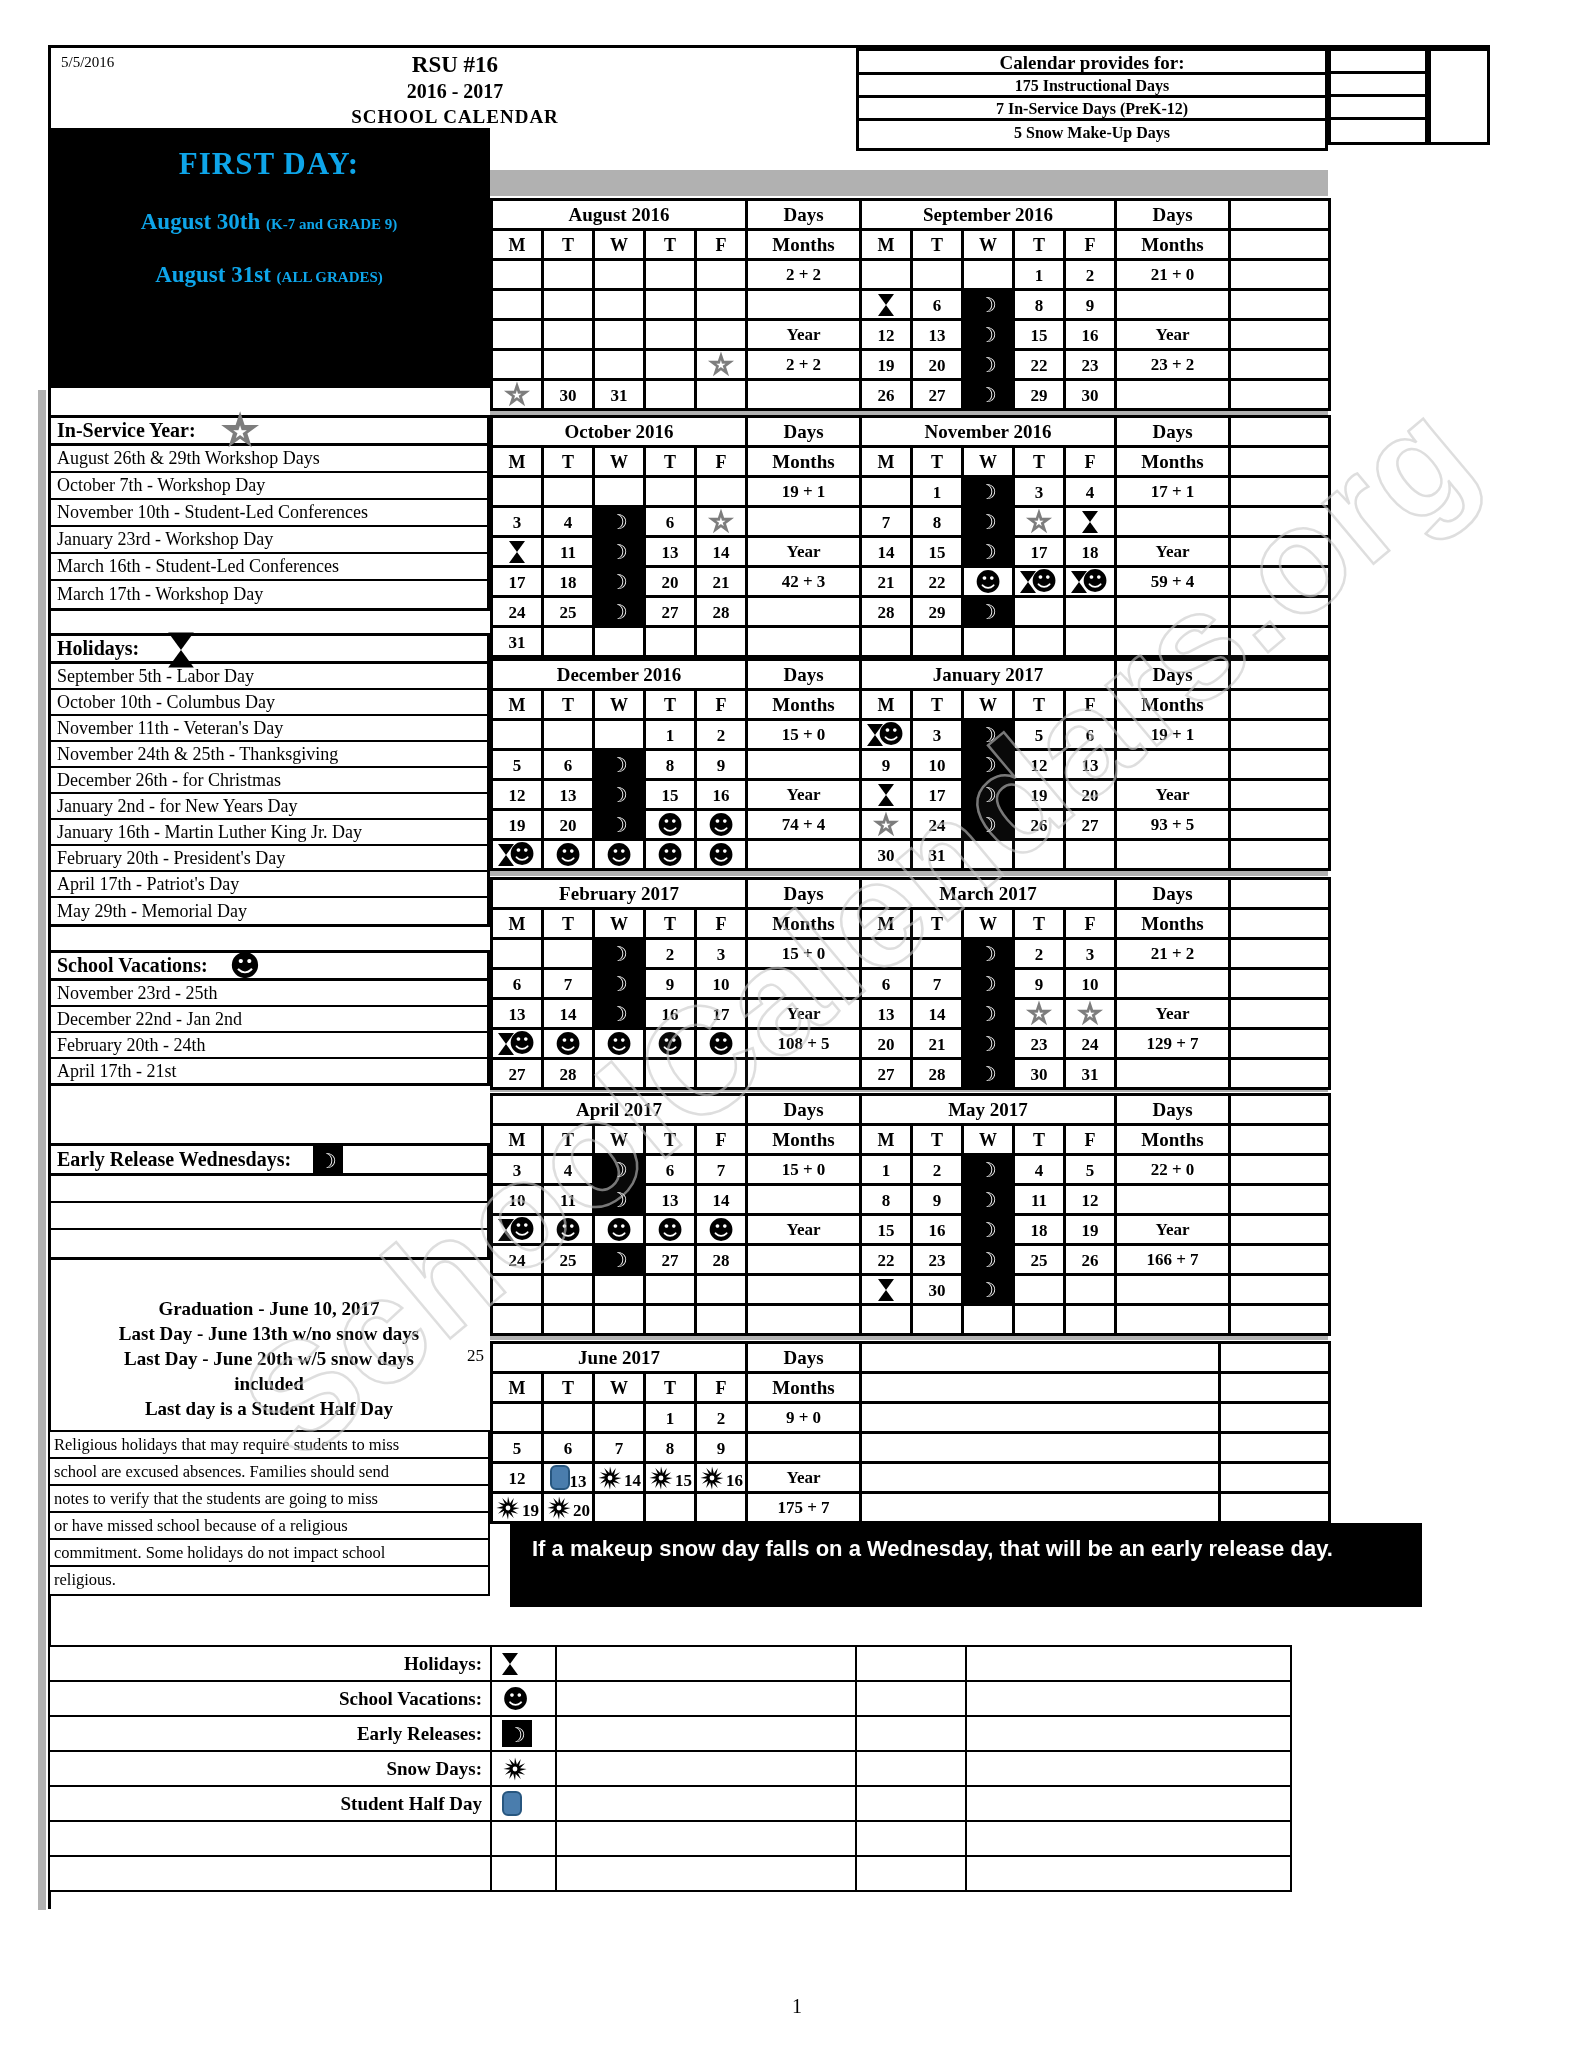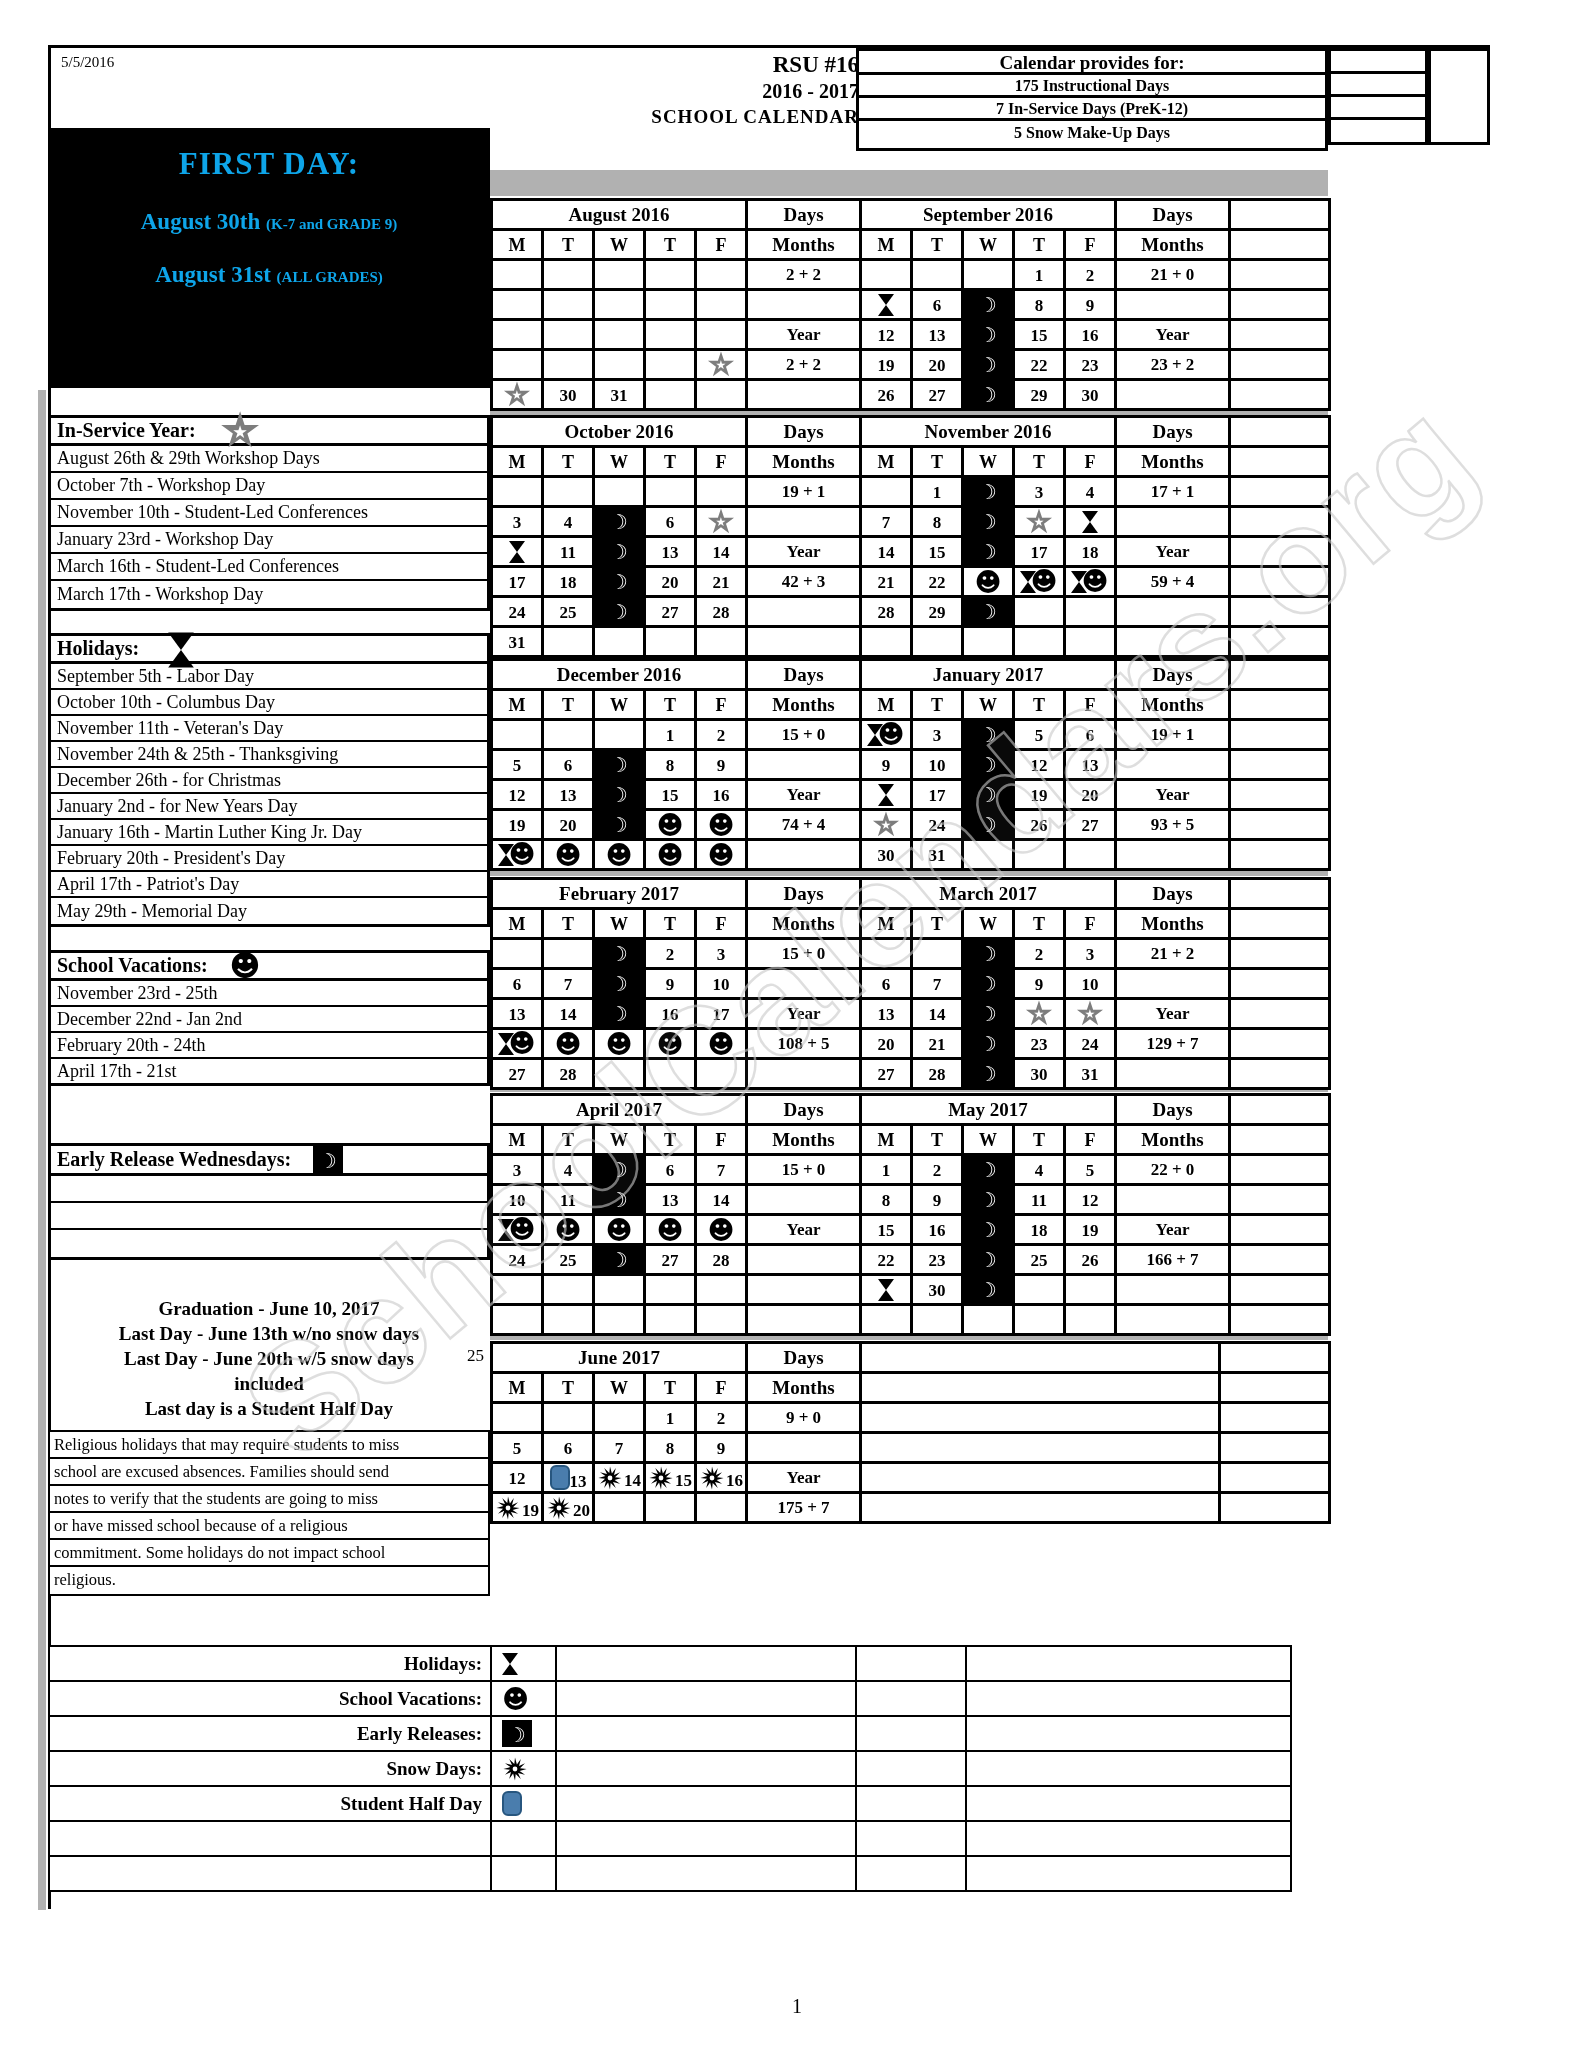--- a/index.html
+++ b/index.html
@@ -5,21 +5,21 @@
 <style>
   html,body{margin:0;padding:0;background:#fff;}
   .page{position:relative;width:1594px;height:2063px;background:#fff;overflow:hidden;
         font-family:"Liberation Serif",serif;color:#000;}
   
   .topline{position:absolute;left:48px;top:45px;width:1442px;height:3px;background:#000;}
   .leftline{position:absolute;left:48px;top:45px;width:3px;height:1864px;background:#000;}
   .graystrip{position:absolute;left:38px;top:390px;width:8px;height:1520px;background:#b1b1b1;}
   .hl{position:absolute;left:48px;top:48px;width:808px;height:80px;border-left:3px solid #000;}
   .hdate{position:absolute;left:10px;top:6px;font-size:15px;}
-  .hmid{position:absolute;left:0;top:0;width:100%;text-align:right;}
+  .hmid{position:absolute;left:0;top:0;width:100%;text-align:center;}
   .district{font-size:23px;font-weight:bold;margin-top:4px;}
   .yrange{font-size:20px;font-weight:bold;margin-top:2px;}
   .schttl{font-size:19px;font-weight:bold;letter-spacing:1px;margin-top:3px;}
   .hr{position:absolute;left:856px;top:48px;width:472px;border:3px solid #000;box-sizing:border-box;background:#fff;}
   .hr div{border-bottom:3px solid #000;text-align:center;font-weight:bold;box-sizing:border-box;}
   .hr .p0{height:24px;font-size:19px;line-height:23px;}
   .hr .p1,.hr .p2{height:23px;font-size:16px;line-height:22px;}
   .hr .p3{height:27px;font-size:16px;line-height:24px;border-bottom:none;}
   .gut-top{position:absolute;left:1328px;top:48px;width:100px;height:97px;border:3px solid #000;box-sizing:border-box;}
   .gut-top div{height:23px;border-bottom:3px solid #000;box-sizing:border-box;}
@@ -192,20 +192,21 @@
     <div>Religious holidays that may require students to miss</div>
     <div>school are excused absences.  Families should send</div>
     <div>notes to verify that the students are going to miss</div>
     <div>or have missed school because of a religious</div>
     <div>commitment.  Some holidays do not impact school</div>
     <div>religious.</div>
   </div>
 
   <div class="j25">25</div>
 
+  <div class="banner">If a makeup snow day falls on a Wednesday, that will be an early release day.</div>
 
   <table class="legend" id="legend">
       <colgroup>
         <col style="width:442px">
         <col style="width:65px">
         <col style="width:300px">
         <col style="width:110px">
         <col style="width:325px">
       </colgroup>
       <tbody>

